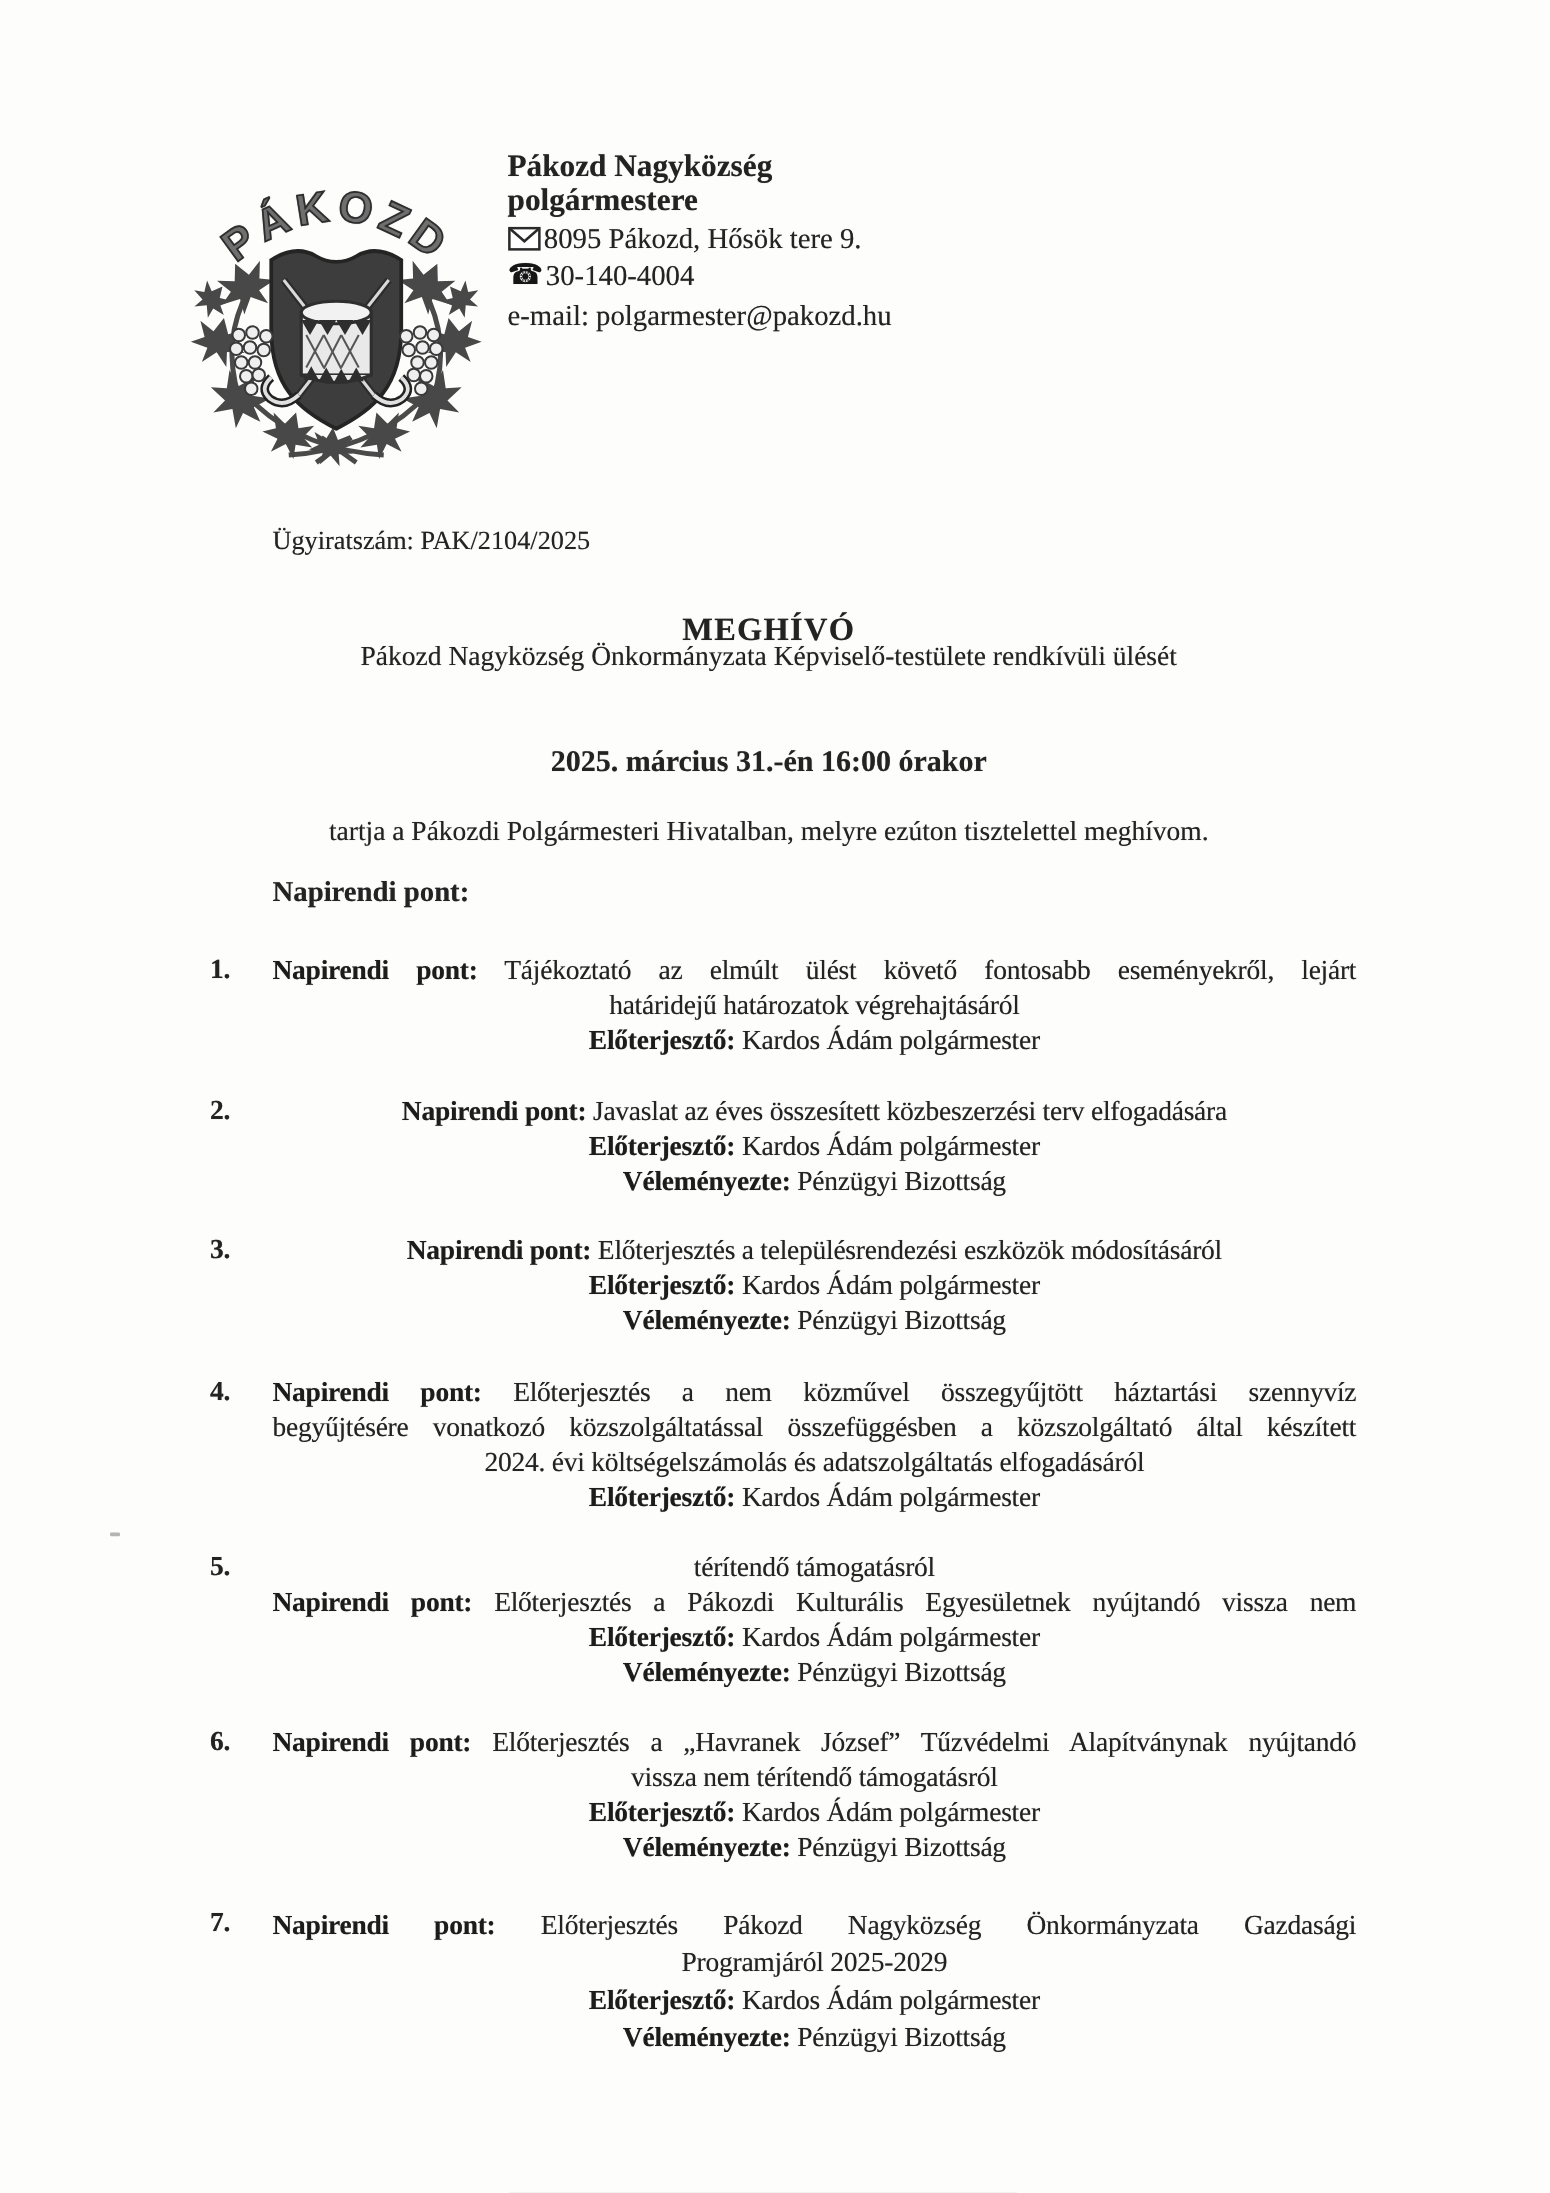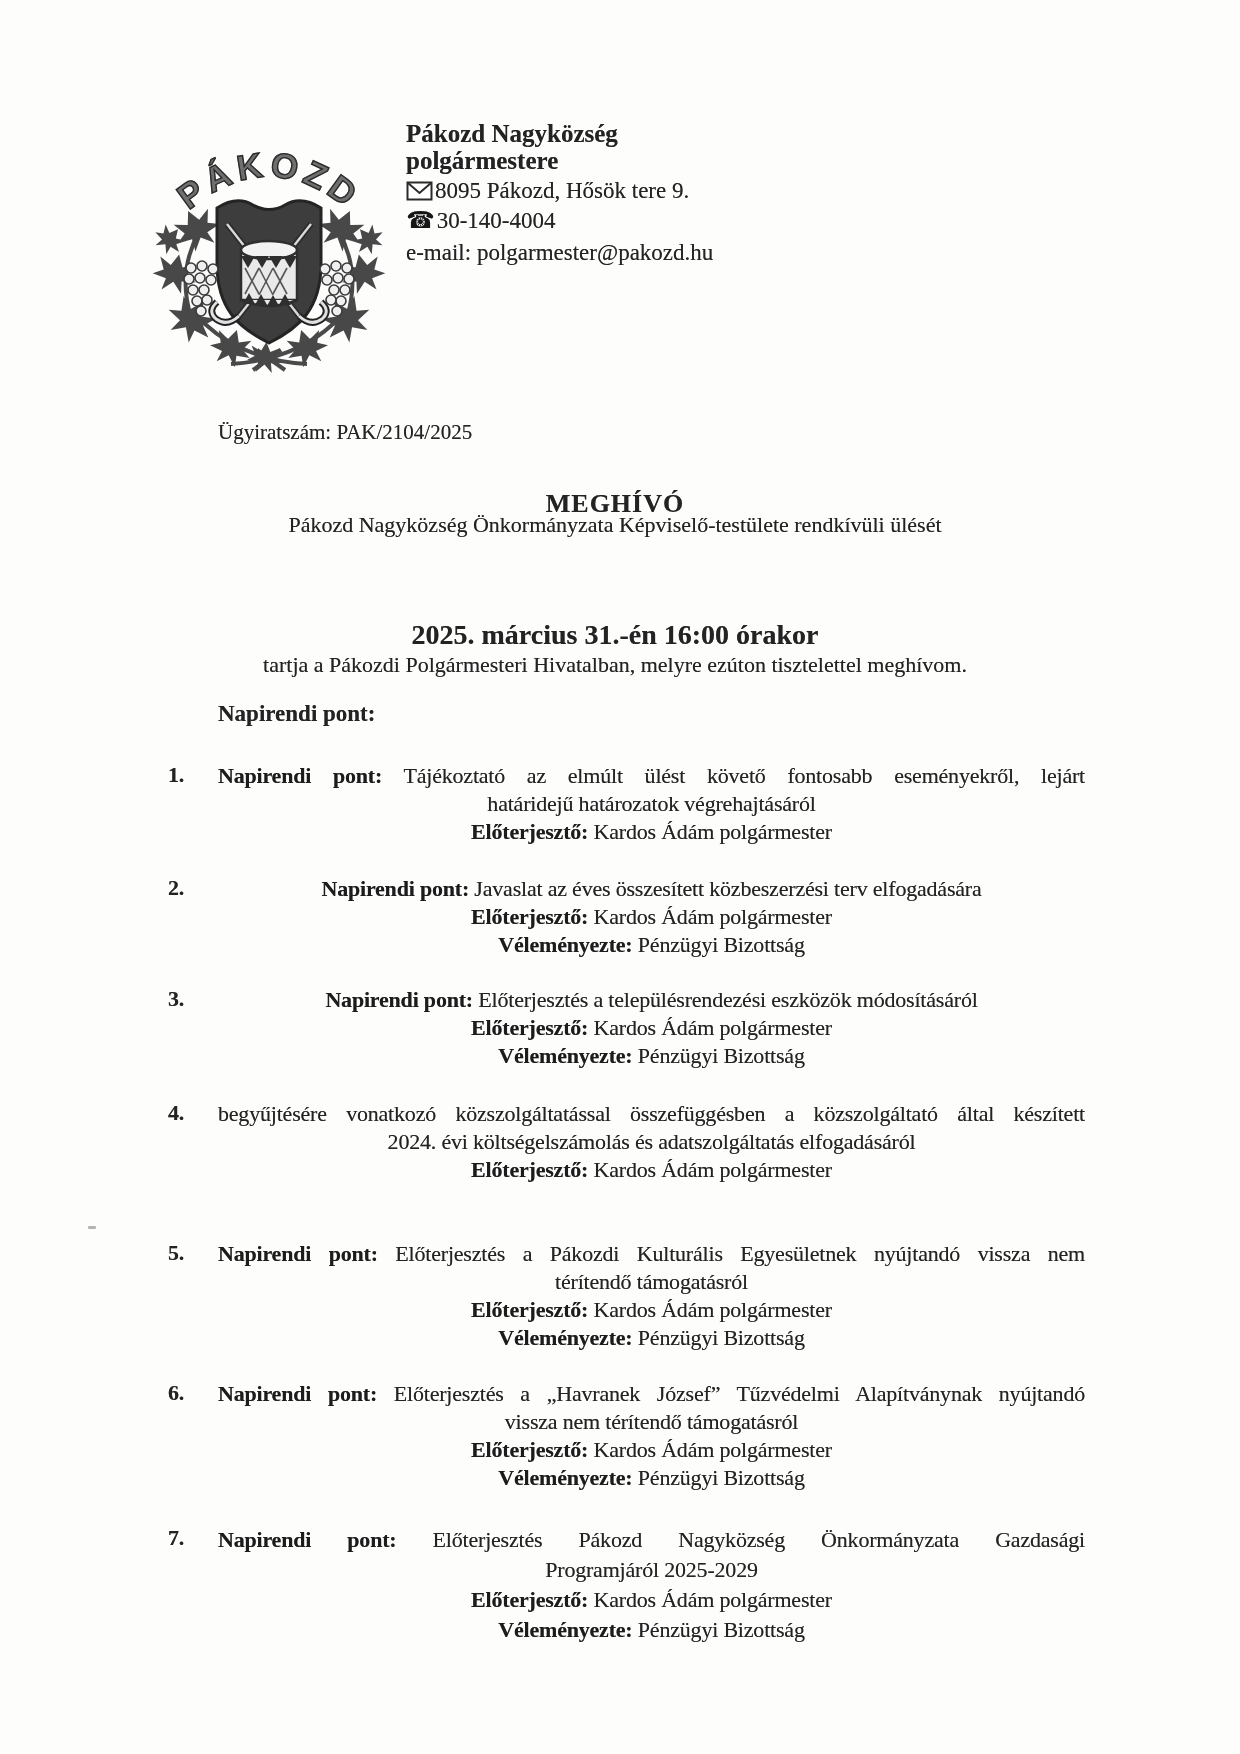--- a/index.html
+++ b/index.html
@@ -20,21 +20,21 @@
   .hdr .org{ font-weight:bold; font-size:25px; line-height:27px; }
   .hdr .row{ font-size:23px; line-height:27px; margin-top:3px; display:flex; align-items:center; gap:2px;}
   .hdr .row.email{ margin-top:5px; }
   .phoneglyph{ font-family:"DejaVu Sans",sans-serif; font-size:23px; line-height:23px; color:#161616; }
 
   
   .cline{ position:absolute; left:130px; width:970px; text-align:center; }
   .casenum{ position:absolute; left:218px; top:420px; font-size:21px; }
   .title{ top:489px; font-weight:bold; font-size:26px; letter-spacing:1px; }
   .intro{ top:512px; font-size:22px; }
-  .when{ top:597px; font-weight:bold; font-size:28px;margin-top:22px; }
+  .when{ top:597px; font-weight:bold; font-size:24px; }
   .venue{ top:652px; font-size:22px; }
   .agendahead{ position:absolute; left:218px; top:701px; font-weight:bold; font-size:23px; }
 
   
   .item{ position:absolute; left:155px; width:930px; font-size:22px; letter-spacing:-0.2px; }
   .item .num{ position:absolute; left:13px; top:0; font-weight:bold; }
   .item .body{ margin-left:63px; }
   .line{ line-height:28px; text-align:center; }
   .item.wide .line{ line-height:30px; }
   .jl{ text-align:justify; text-align-last:justify; }
@@ -199,31 +199,32 @@
     <div class="body">
       <div class="line"><b>Napirendi pont:</b> <span>Előterjesztés a településrendezési eszközök módosításáról</span></div>
       <div class="line"><b>Előterjesztő:</b> <span>Kardos Ádám polgármester</span></div>
       <div class="line"><b>Véleményezte:</b> <span>Pénzügyi Bizottság</span></div>
     </div>
   </div>
 
   <div class="item" style="top:1100px">
     <span class="num">4.</span>
     <div class="body">
+      <div class="line jl"><b>Napirendi pont:</b> <span>Előterjesztés a nem közművel összegyűjtött háztartási szennyvíz</span></div>
       <div class="line jl"><span>begyűjtésére vonatkozó közszolgáltatással összefüggésben a közszolgáltató által készített</span></div>
       <div class="line"><span>2024. évi költségelszámolás és adatszolgáltatás elfogadásáról</span></div>
       <div class="line"><b>Előterjesztő:</b> <span>Kardos Ádám polgármester</span></div>
     </div>
   </div>
 
   <div class="item" style="top:1240px">
     <span class="num">5.</span>
     <div class="body">
+      <div class="line"><span>térítendő támogatásról</span></div>
       <div class="line jl"><b>Napirendi pont:</b> <span>Előterjesztés a Pákozdi Kulturális Egyesületnek nyújtandó vissza nem</span></div>
-      <div class="line"><span>térítendő támogatásról</span></div>
       <div class="line"><b>Előterjesztő:</b> <span>Kardos Ádám polgármester</span></div>
       <div class="line"><b>Véleményezte:</b> <span>Pénzügyi Bizottság</span></div>
     </div>
   </div>
 
   <div class="item" style="top:1380px">
     <span class="num">6.</span>
     <div class="body">
       <div class="line jl"><b>Napirendi pont:</b> <span>Előterjesztés a „Havranek József” Tűzvédelmi Alapítványnak nyújtandó</span></div>
       <div class="line"><span>vissza nem térítendő támogatásról</span></div>

